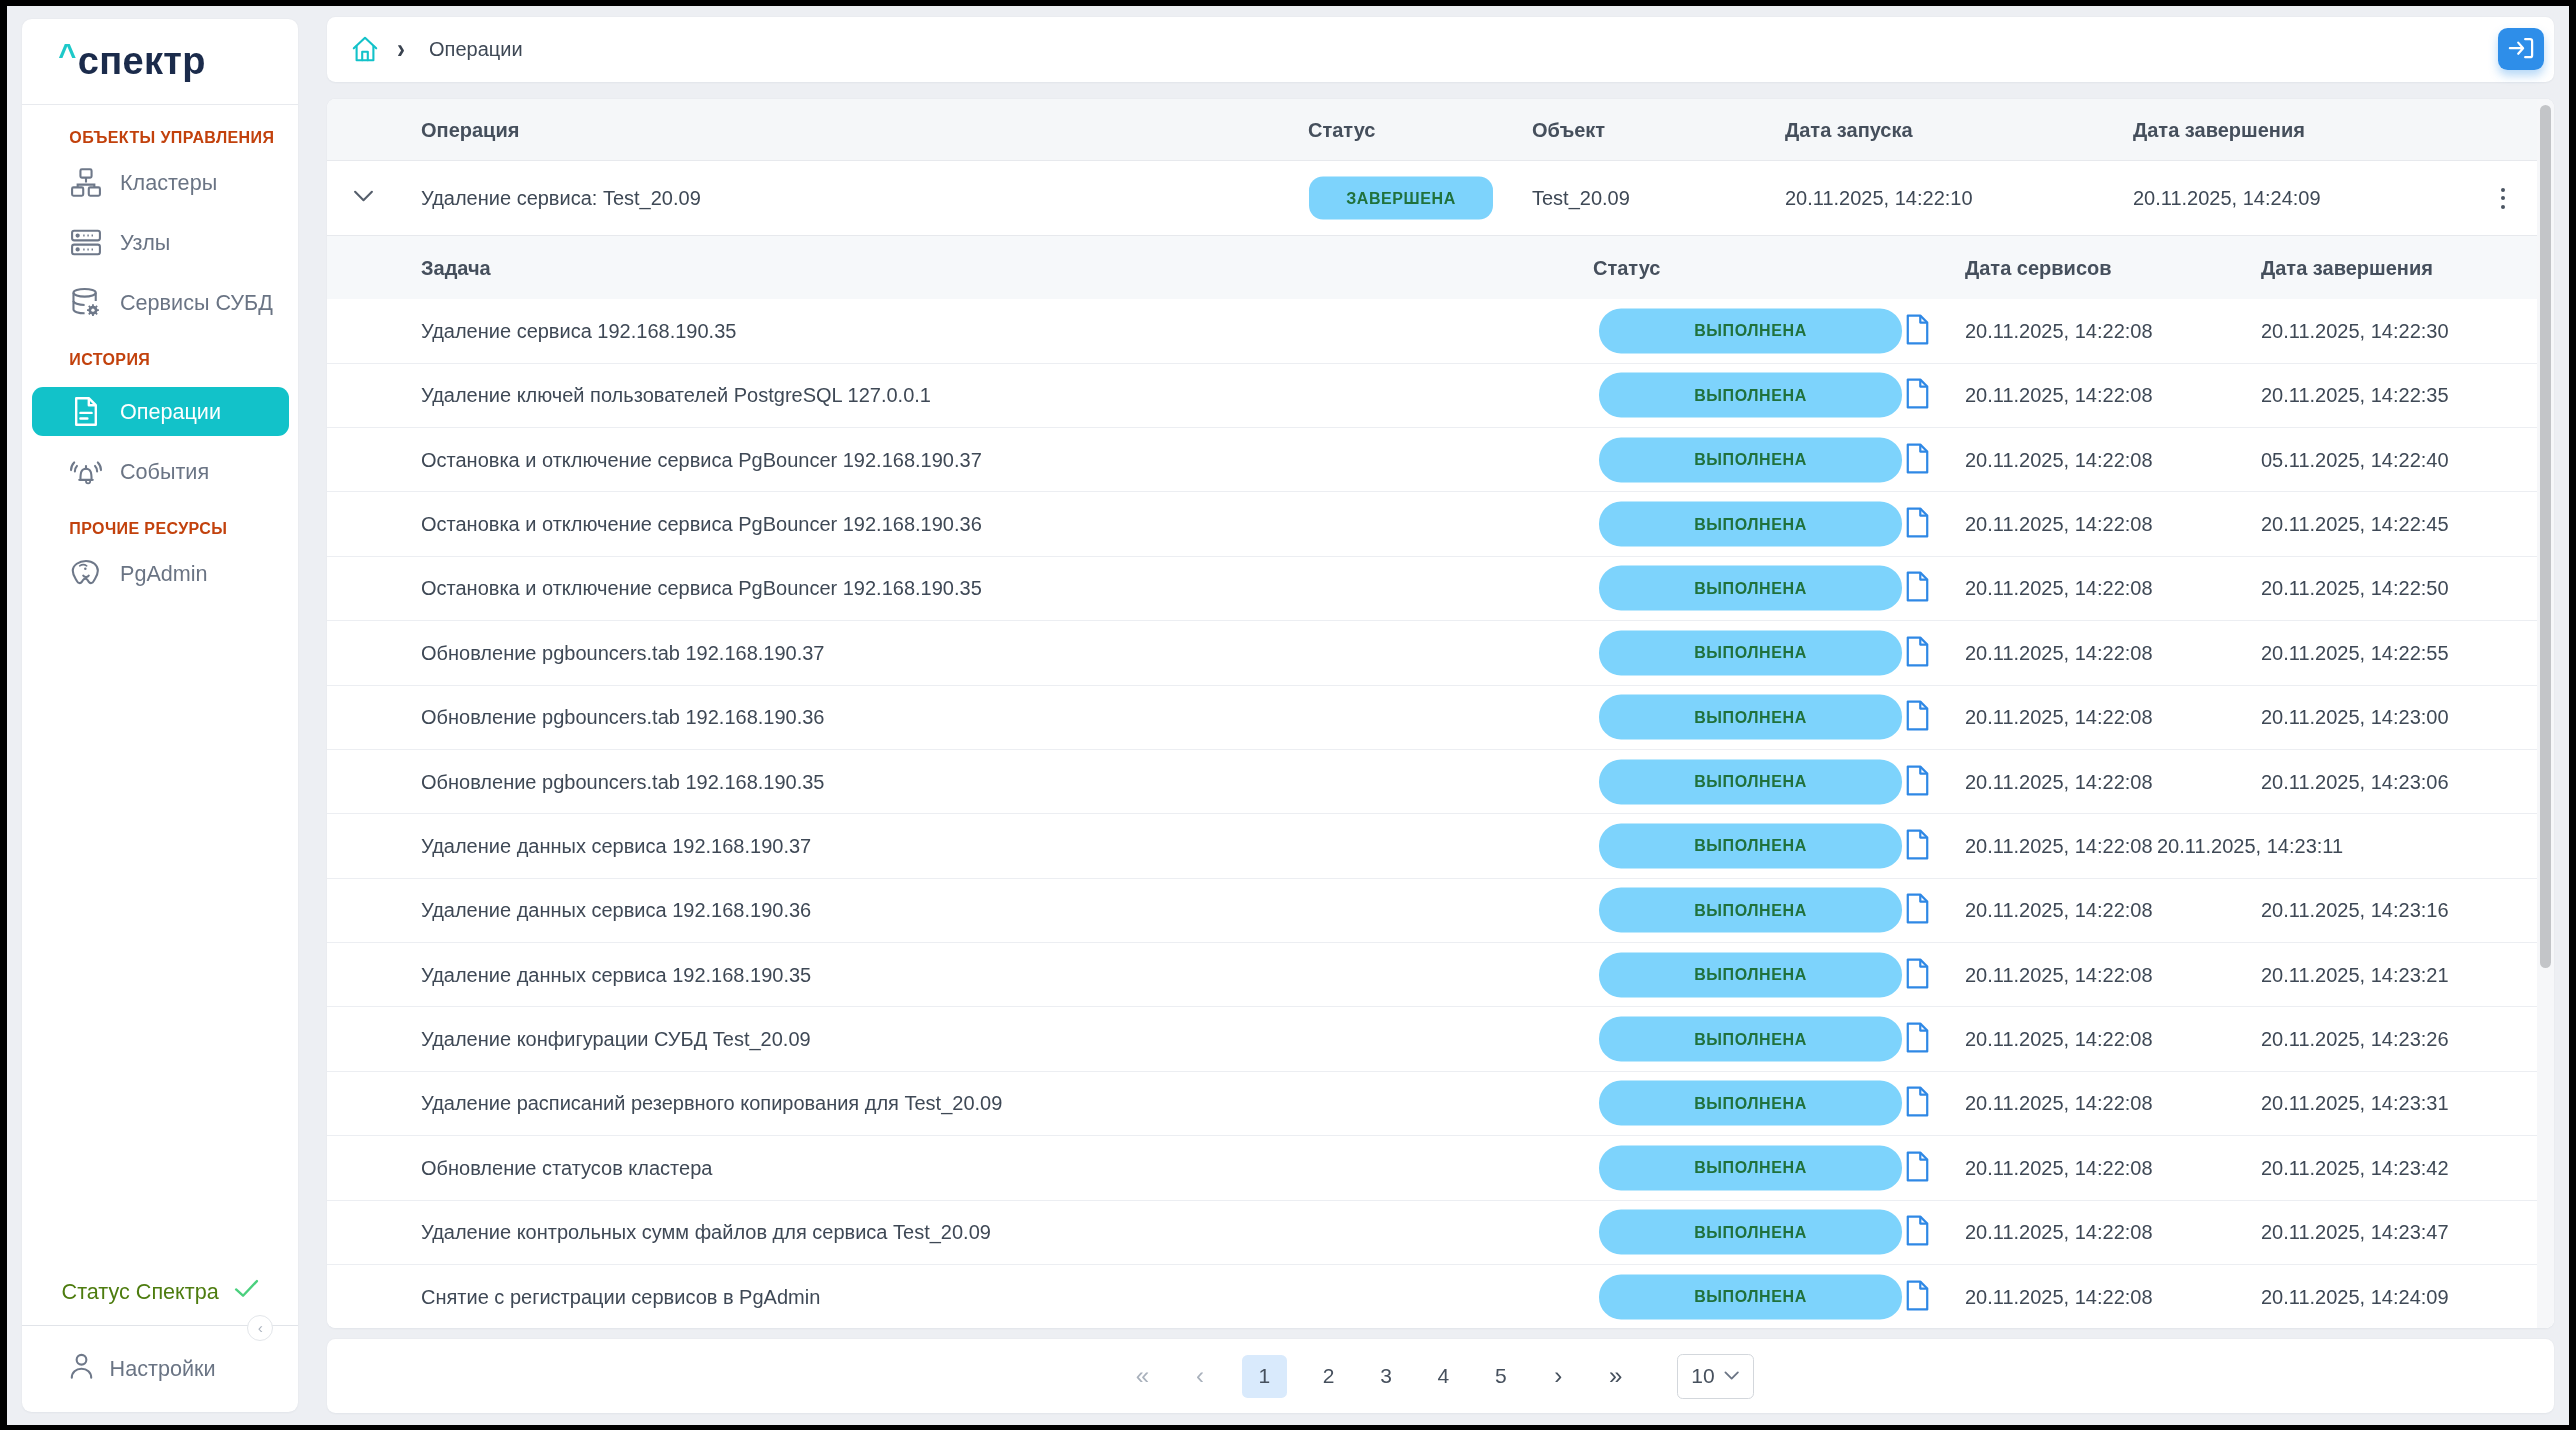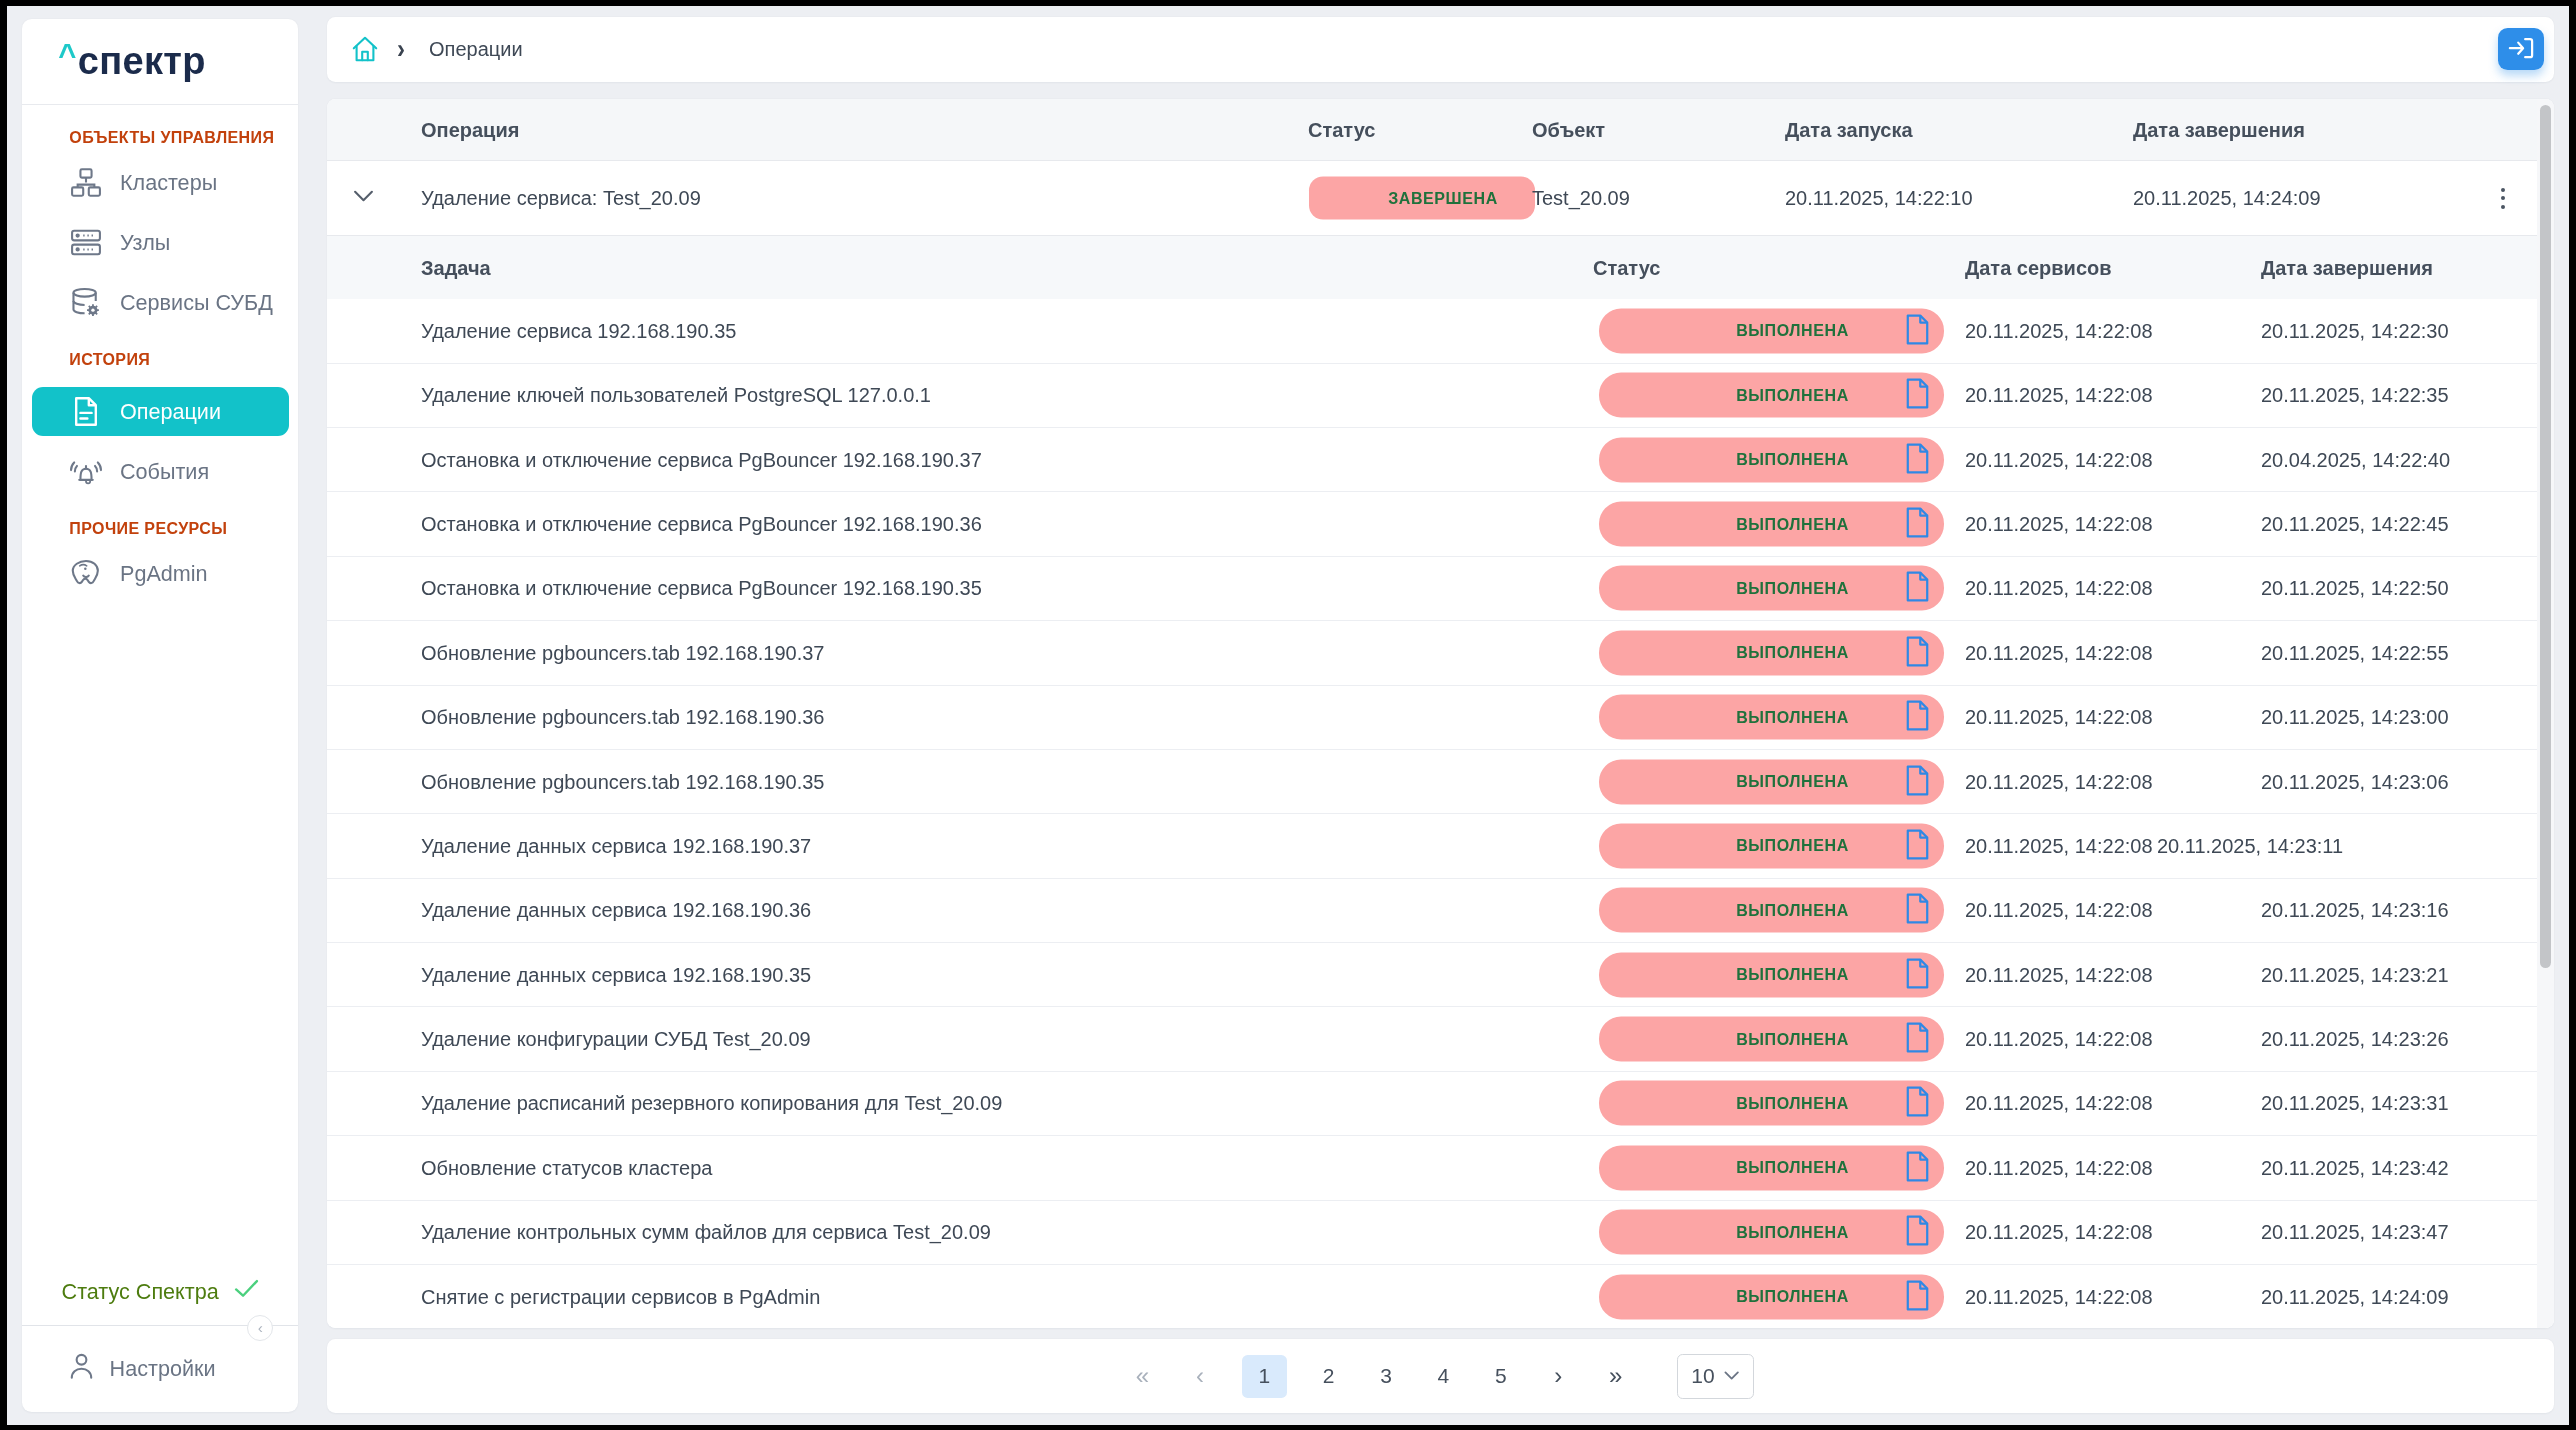--- a/index.html
+++ b/index.html
@@ -36,21 +36,21 @@
   
   .tablecard{position:absolute;left:320px;top:93px;width:2227px;height:1229px;border-radius:8.4px;overflow:hidden;position:absolute;}
   .ops-header{position:relative;height:61px;background:#f5f7f9;border-bottom:0.7px solid #e7e9ed;}
   .op-row{position:relative;height:74px;background:#fff;border-bottom:0.7px solid #e7e9ed;}
   .task-header{position:relative;height:64px;background:#f6f8fa;border-bottom:1.4px solid #e3e6ea;}
   .task-rows{position:absolute;top:200px;bottom:0;left:0;right:0;display:flex;flex-direction:column;}
   .trow{position:relative;flex:1;background:#fff;border-top:0.7px solid #eceef2;}
   .trow:first-child{border-top:none;}
   .cell{position:absolute;top:50%;transform:translateY(-50%);white-space:nowrap;font-size:20px;color:#3e4855;}
   .hcell{position:absolute;top:50%;transform:translateY(-50%);white-space:nowrap;font-size:20px;color:#454f5c;font-weight:600;}
-  .badge{display:flex;align-items:center;justify-content:center;height:43px;border-radius:14px;background:#fca5a5;color:#20713c;font-size:16px;font-weight:700;letter-spacing:0.6px;padding-left:42px;}
+  .badge{display:flex;align-items:center;justify-content:center;height:43px;border-radius:14px;background:#7dd3fc;color:#20713c;font-size:16px;font-weight:700;letter-spacing:0.6px;}
   .badge.done{height:45px;border-radius:22px;min-width:303px;}
   .badge.finished{min-width:184px;}
   .expand-chevron{position:absolute;left:26px;top:50%;transform:translateY(-50%);width:24px;height:16.7px;cursor:pointer;}
   .kebab{position:absolute;left:2164px;top:50%;transform:translateY(-50%);width:24px;height:28px;display:flex;flex-direction:column;align-items:center;justify-content:center;gap:4.2px;cursor:pointer;}
   .kebab i{width:4.2px;height:4.2px;border-radius:50%;background:#4b5563;}
   .doc-btn{position:absolute;left:1578px;top:50%;transform:translateY(-50%);width:28px;height:35px;cursor:pointer;}
   .scroll-track{position:absolute;top:0;bottom:0;right:0;width:16.7px;background:#f6f7f9;z-index:2;}
   .scroll-thumb{position:absolute;left:2.8px;top:5.6px;width:11px;height:863px;border-radius:6.3px;background:#c3c5c8;cursor:pointer;}
 
   
@@ -269,21 +269,21 @@
         <span class="cell" style="left:1272px">
             <span class="badge done">ВЫПОЛНЕНА</span>
           </span>
         <span class="doc-btn">
           <svg width="25" height="32" viewBox="0 0 36 46" fill="none" stroke="#2f88e5" stroke-width="3.2" stroke-linejoin="round">
             <path d="M4 3h18l10 10v30H4z"></path>
             <path d="M22 3v10h10"></path>
           </svg>
         </span>
         <span class="cell" style="left:1638px">20.11.2025, 14:22:08</span>
-        <span class="cell" style="left:1934px">20.04.2025, 14:22:40</span>
+        <span class="cell" style="left:1934px">05.11.2025, 14:22:40</span>
       </div>
 
       <div class="trow">
         <span class="cell" style="left:94px">Остановка и отключение сервиса PgBouncer 192.168.190.36</span>
         <span class="cell" style="left:1272px">
             <span class="badge done">ВЫПОЛНЕНА</span>
           </span>
         <span class="doc-btn">
           <svg width="25" height="32" viewBox="0 0 36 46" fill="none" stroke="#2f88e5" stroke-width="3.2" stroke-linejoin="round">
             <path d="M4 3h18l10 10v30H4z"></path>

